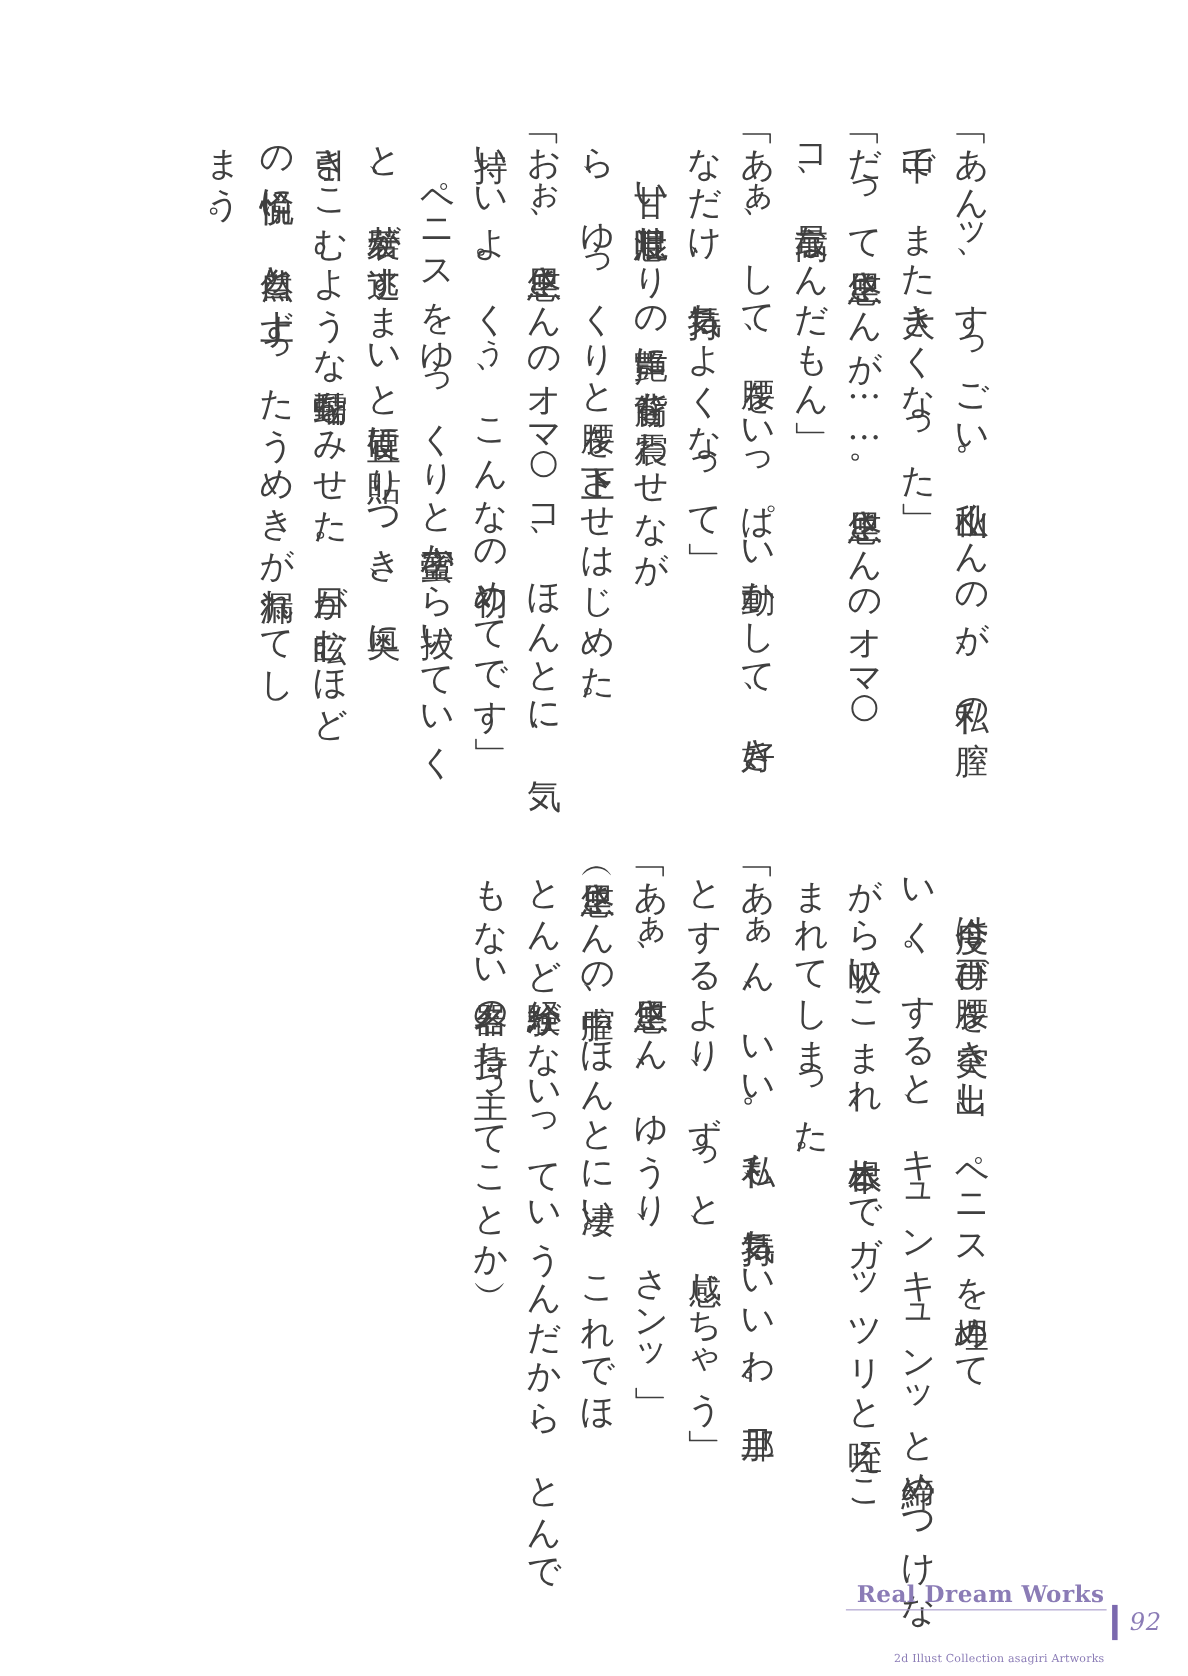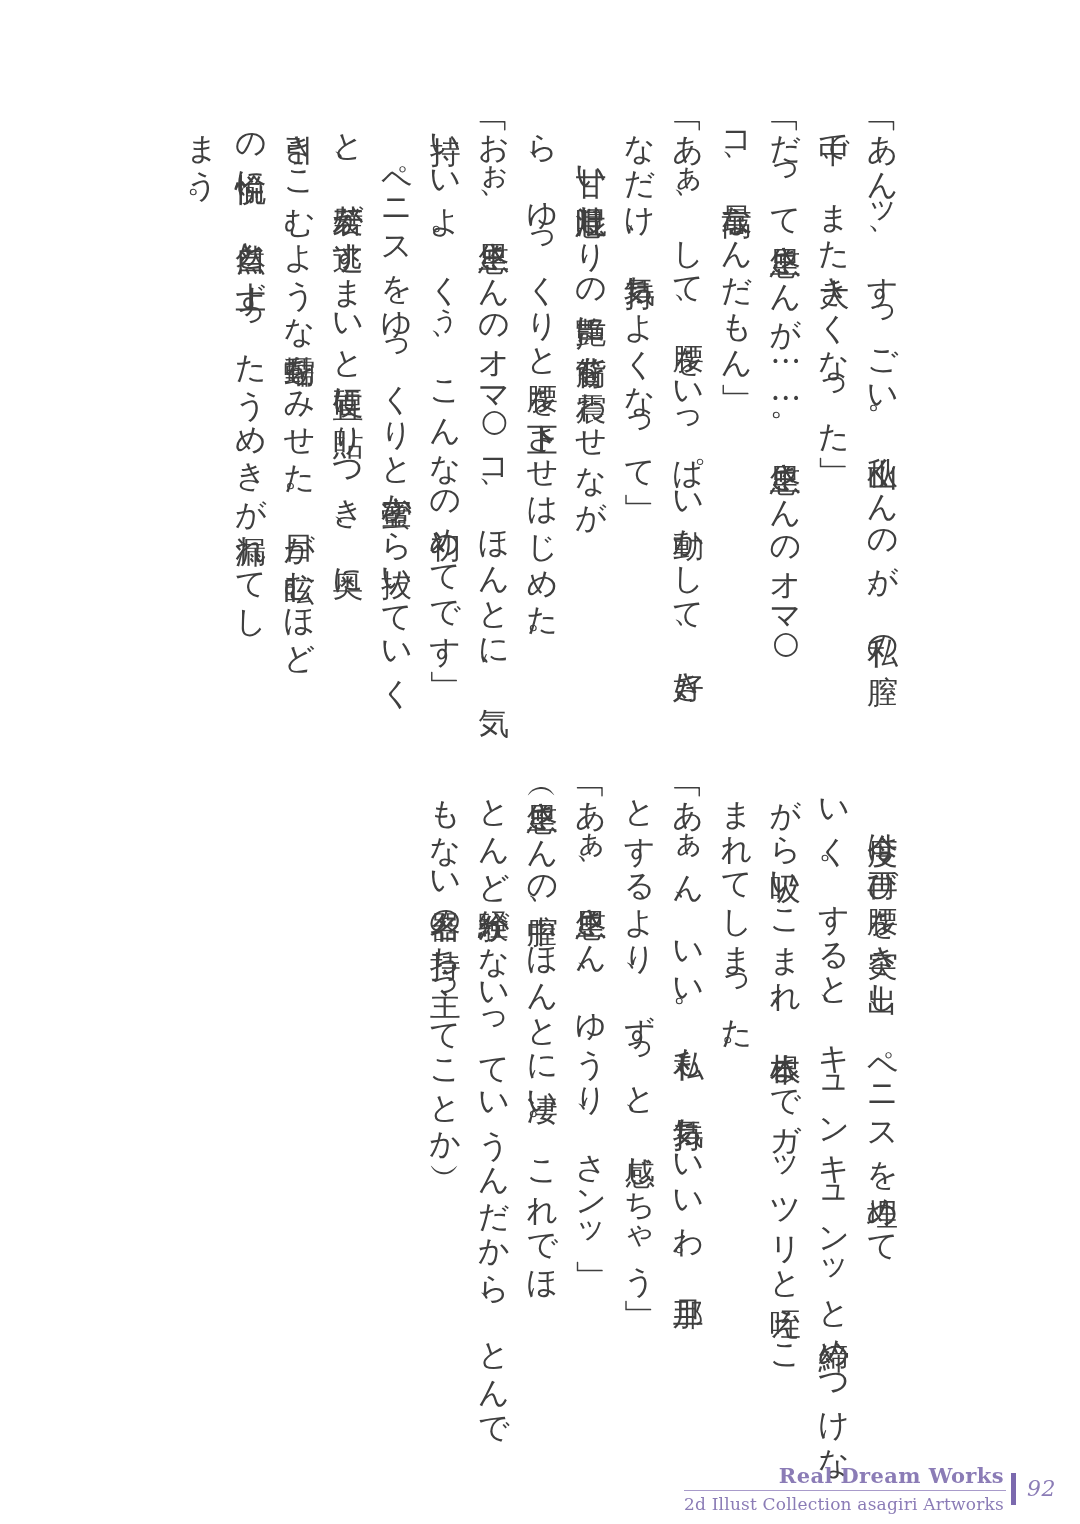--- a/index.html
+++ b/index.html
@@ -58,24 +58,25 @@
     box-sizing: border-box;
     text-align: right;
     font-size: 21px;
     font-weight: 700;
     letter-spacing: 0.4px;
     line-height: 1.15;
     padding: 0 2px 2px 10px;
     border-bottom: 1.5px solid #a89bca;
   }
   .subtitle {
-    font-size: 17px;
+    font-size: 10px;
     letter-spacing: 0.2px;
     padding-top: 3px;
     padding-right: 2px;
+    margin-top: 36px;
   }
   .separator {
     width: 5px;
     height: 32px;
     background: #7b69ae;
     margin-left: 5px;
     margin-right: 11px;
   }
   .page-number {
     font-size: 22px;

